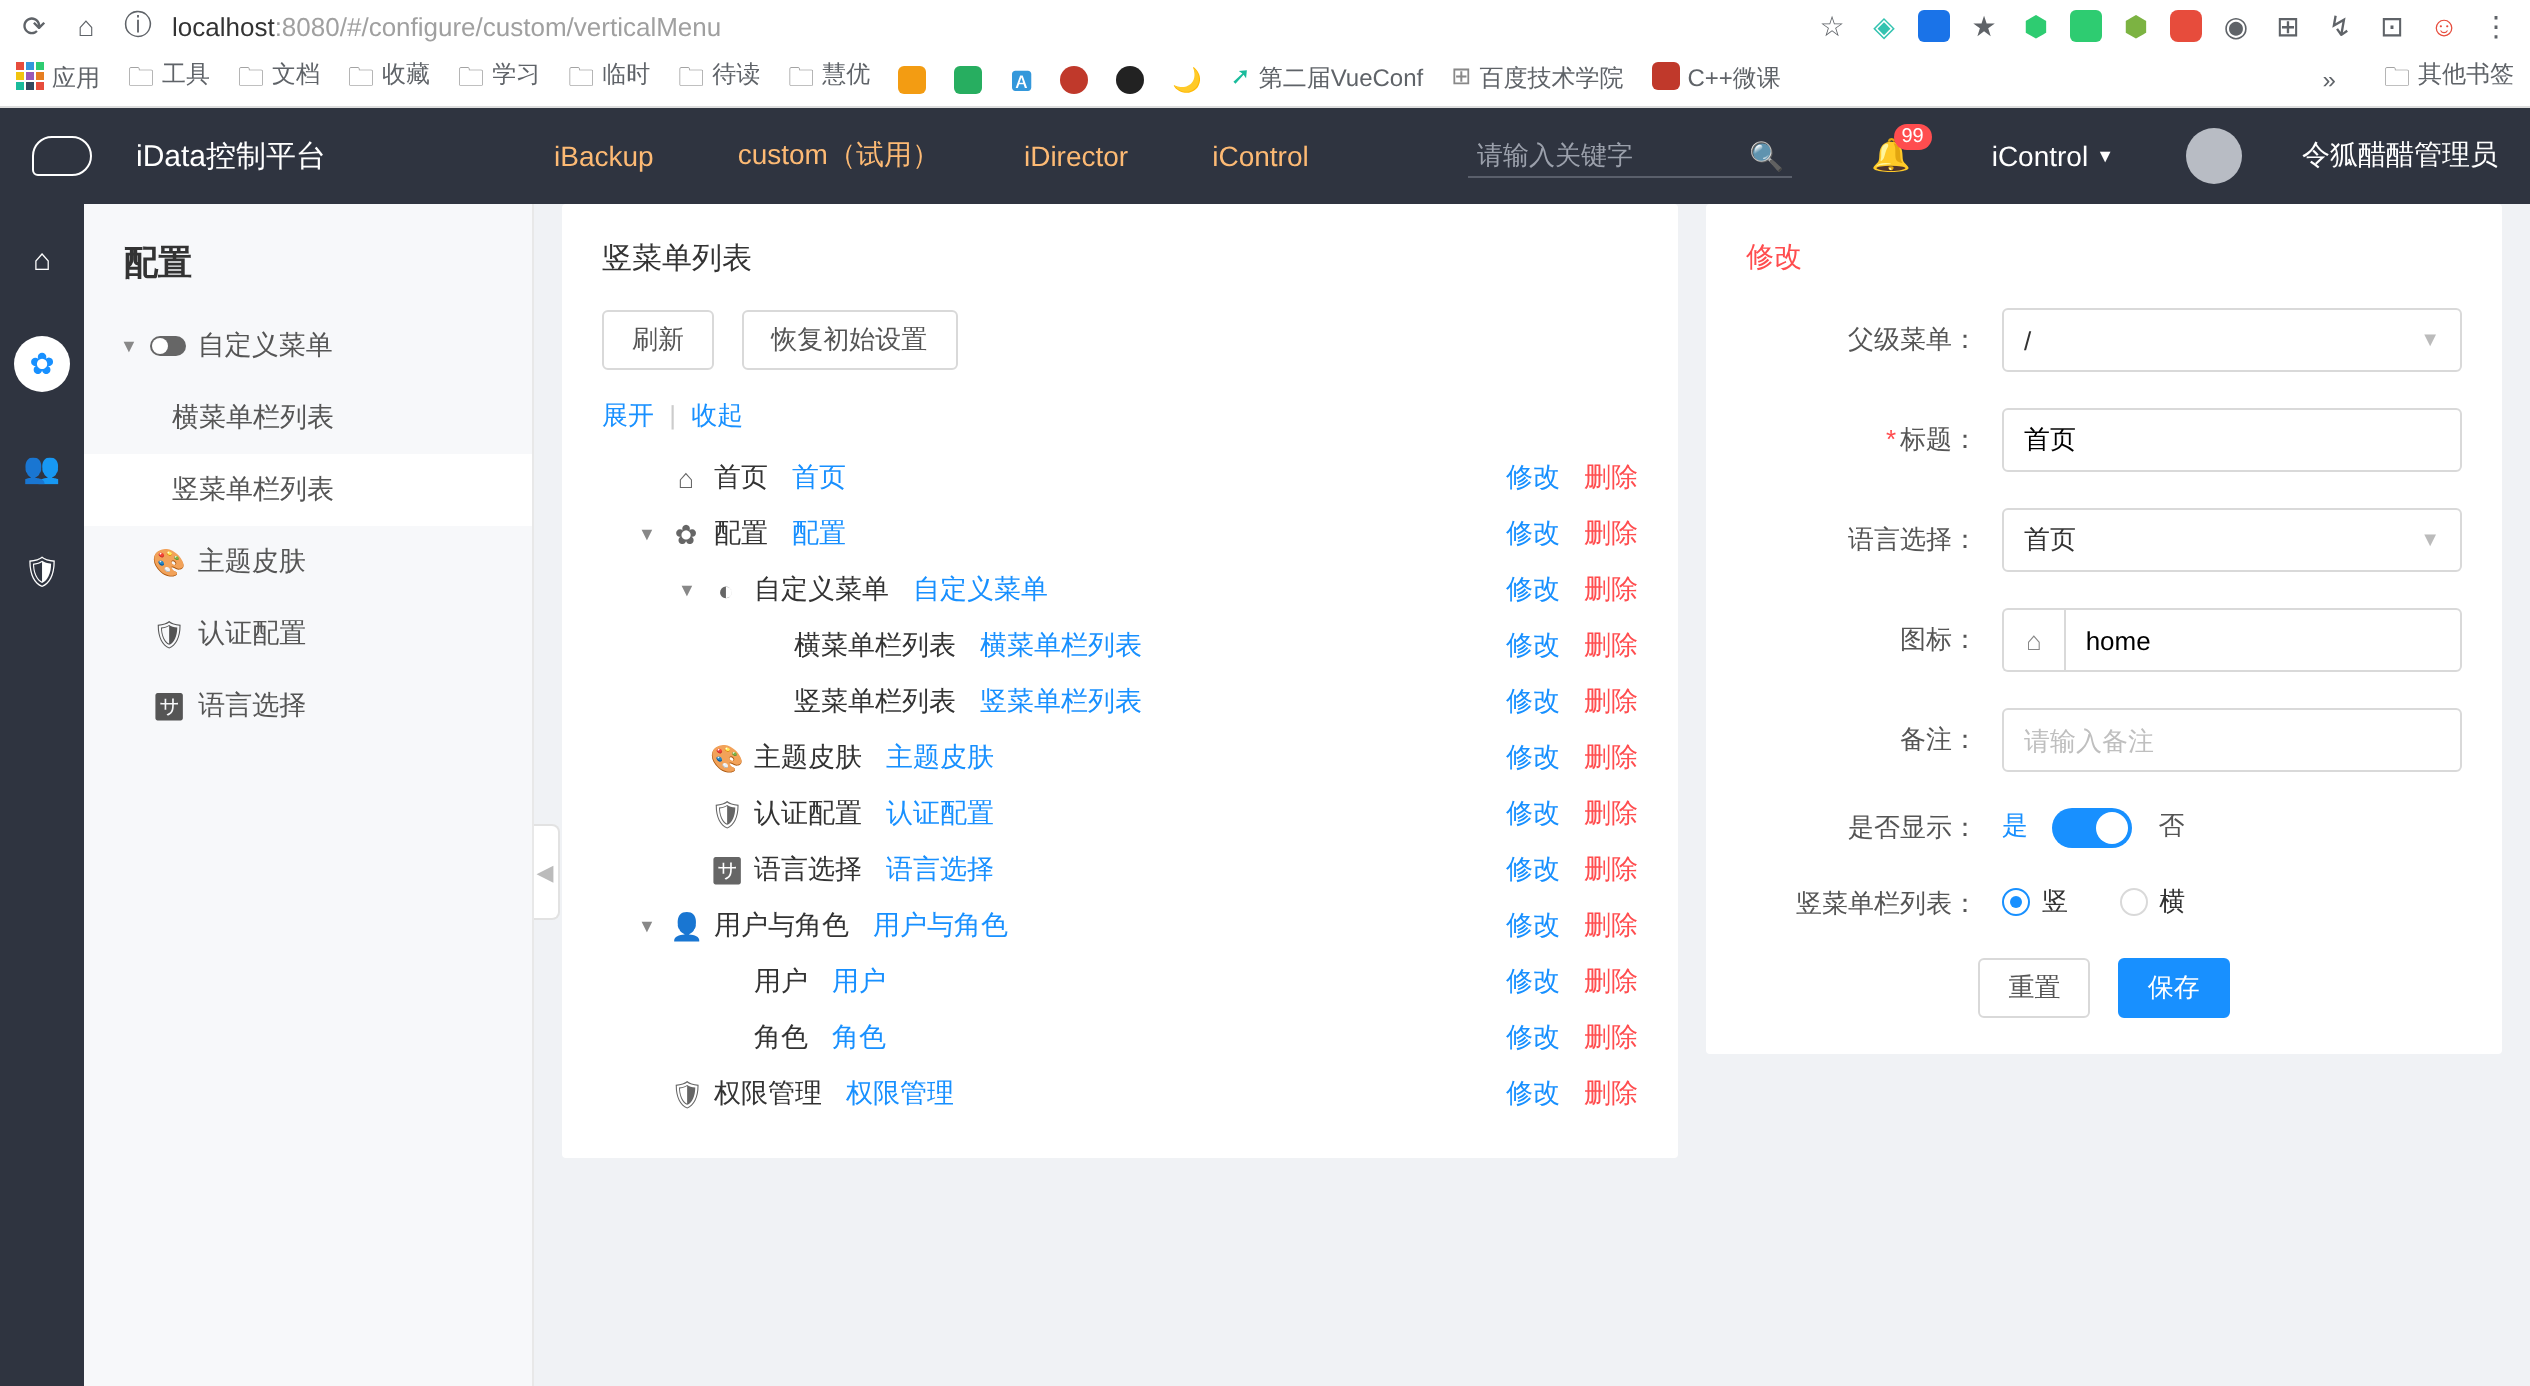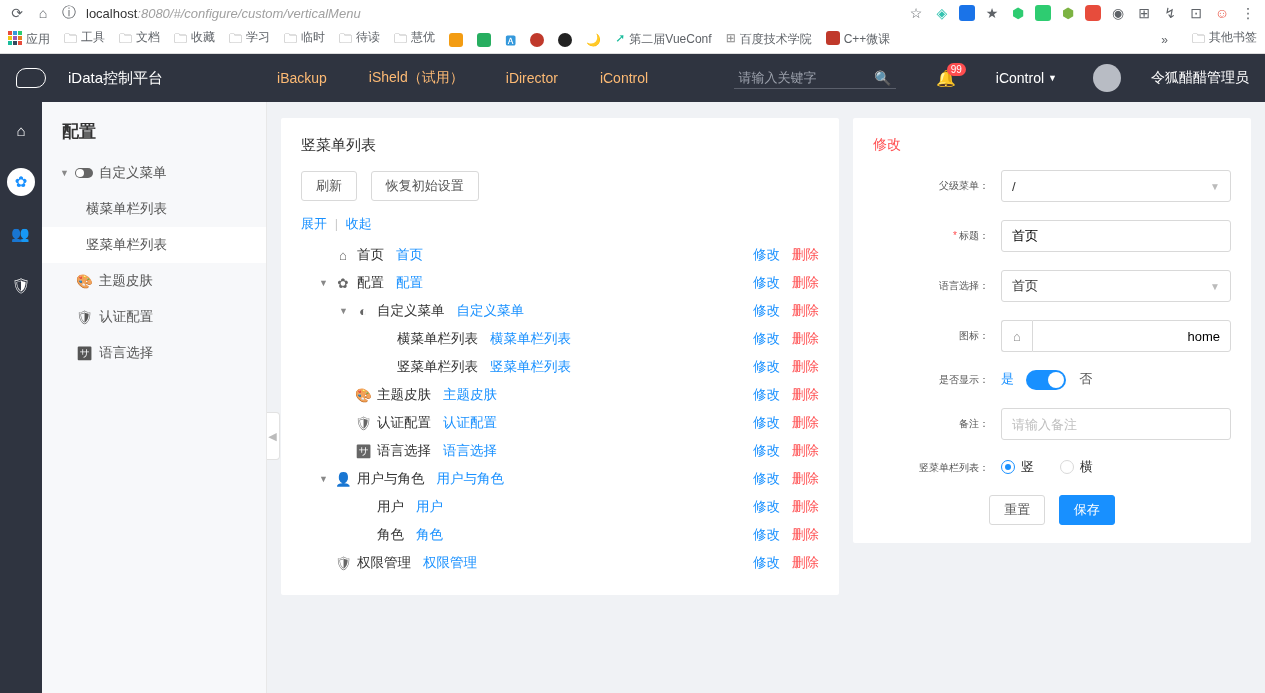--- a/index.html
+++ b/index.html
@@ -1,20 +1,20 @@
 <!DOCTYPE html>
 <html><head>
 <meta charset="utf-8">
 <style>
 * { margin:0; padding:0; box-sizing:border-box; font-family:-apple-system,"Microsoft YaHei",sans-serif; }
 body { width:1265px; height:693px; overflow:hidden; font-size:13px; color:#333; background:#fff; }
 
 
 .chrome-bar { height:26px; display:flex; align-items:center; padding:0 8px; gap:8px; color:#5f6368; }
-.chrome-bar .url-prefix { color:#a0a0a0;font-style:italic; }
+.chrome-bar .url-prefix { color:#a0a0a0; }
 .chrome-bar .url-path { color:#333; }
 .chrome-bar .spacer { flex:1; }
 .chrome-icon { width:18px; height:18px; display:inline-flex; align-items:center; justify-content:center; font-size:14px; color:#5f6368; }
 .sq { width:16px; height:16px; border-radius:3px; display:inline-block; }
 
 .bookmarks { height:28px; display:flex; align-items:center; padding:0 8px; gap:14px; color:#5f6368; font-size:12px; border-bottom:1px solid #ddd; }
 .bookmarks .bm { display:flex; align-items:flex-start; gap:4px; }
 .folder-icon { color:#888; font-size:13px; }
 .bookmarks .spacer { flex:1; }
 .grid-icon { width:14px; height:14px; display:inline-grid; grid-template-columns:repeat(3,1fr); grid-template-rows:repeat(3,1fr); gap:1px; }
@@ -49,21 +49,21 @@
 .side-item.active { background:#fff; }
 .caret { font-size:9px; color:#888; }
 .toggle-pill { width:18px; height:10px; border-radius:5px; background:#666; display:inline-block; position:relative; }
 .toggle-pill::after { content:""; width:8px; height:8px; background:#fff; border-radius:50%; position:absolute; top:1px; left:1px; }
 
 .main { flex:1; background:#f0f2f5; overflow:auto; position:relative; }
 .collapse-handle { position:absolute; left:-1px; top:310px; width:14px; height:48px; background:#fff; border:1px solid #e2e2e2; border-left:none; border-radius:0 4px 4px 0; display:flex; align-items:center; justify-content:center; color:#bbb; font-size:11px; }
 .breadcrumb { padding:15px 24px 10px; color:#666; font-size:13px; }
 .breadcrumb .sep { margin:0 8px; color:#ccc; }
 
-.content-row { display:flex; gap:14px; padding:16px 14px 14px; align-items:flex-start; }
+.content-row { display:flex; gap:14px; padding:0 14px 14px; align-items:flex-start; }
 .panel { background:#fff; border-radius:2px; padding:18px 20px; }
 .panel-left { flex:1; min-width:0; }
 .panel-right { width:398px; }
 .panel-title { font-size:15px; margin-bottom:16px; color:#333; }
 .panel-title.red { color:#ff4d4f; font-size:14px; }
 
 .btn { display:inline-block; border:1px solid #d9d9d9; background:#fff; padding:5px 14px; border-radius:3px; cursor:pointer; font-size:13px; color:#555; }
 .btn + .btn { margin-left:10px; }
 .btn-primary { background:#1890ff; border-color:#1890ff; color:#fff; }
 
@@ -76,40 +76,40 @@
 .tree-label .name { color:#333; }
 .tree-label .alias { color:#1890ff; margin-left:6px; }
 .row-ops a { margin-left:12px; cursor:pointer; }
 .op-edit { color:#1890ff; }
 .op-del { color:#ff4d4f; }
 .indent-1{padding-left:18px}.indent-2{padding-left:38px}.indent-3{padding-left:58px}
 .tcaret { font-size:9px; color:#888; width:10px; display:inline-block; }
 .ticon { color:#666; width:16px; text-align:center; }
 
 .form-row { display:flex; align-items:center; margin-bottom:18px; }
-.form-label { width:128px; text-align:right; color:#555; padding-right:12px; font-size:10px; }
+.form-label { width:128px; text-align:right; color:#555; padding-right:12px; font-size:13px; }
 .form-label .req { color:#ff4d4f; margin-right:2px; }
 .form-ctrl { flex:1; }
 .input, .select { width:100%; height:32px; border:1px solid #d9d9d9; border-radius:3px; padding:0 10px; font-size:13px; outline:none; }
 .select { display:flex; align-items:center; justify-content:space-between; background:#fff; cursor:pointer; }
 .select .arr { color:#bbb; font-size:10px; }
 .icon-input { display:flex; }
 .icon-input .prefix { width:36px; border:1px solid #d9d9d9; border-right:none; border-radius:3px 0 0 3px; display:flex; align-items:center; justify-content:center; color:#888; }
 .icon-input input { border-radius:0 3px 3px 0; }
 .switch { width:40px; height:20px; background:#1890ff; border-radius:10px; position:relative; display:inline-block; vertical-align:middle; }
 .switch::after { content:""; position:absolute; width:16px; height:16px; background:#fff; border-radius:50%; top:2px; right:2px; }
 .sw-label { color:#1890ff; margin-right:8px; font-size:13px; }
 .sw-label-off { color:#555; margin-left:10px; font-size:13px; }
 .radio { display:inline-flex; align-items:center; gap:6px; margin-right:22px; font-size:13px; }
 .radio .dot { width:14px; height:14px; border:1px solid #d9d9d9; border-radius:50%; display:inline-block; position:relative; }
 .radio.checked .dot { border-color:#1890ff; }
 .radio.checked .dot::after { content:""; position:absolute; width:6px; height:6px; background:#1890ff; border-radius:50%; top:3px; left:3px; }
 .form-buttons { text-align:center; margin-top:17px; }
 .input::placeholder { color:#bfbfbf; }
-.cursor-caret { position:relative;text-align:right; }
+.cursor-caret { position:relative; }
 .cursor-caret::after { content:""; position:absolute; left:0; bottom:-14px; width:1px; height:14px; background:#000; }
 </style>
 </head>
 <body>
 
 <div class="chrome-bar">
   <span class="chrome-icon">⟳</span>
   <span class="chrome-icon">⌂</span>
   <span class="chrome-icon">ⓘ</span>
   <span>
@@ -211,21 +211,21 @@
       <span class="folder-icon">🗀</span>
       <span>其他书签</span>
     </span>
 </div>
 
 <div class="app-header">
   <span class="logo-icon"></span>
   <span class="brand">iData控制平台</span>
   <span style="width:60px"></span>
   <span class="nav-item">iBackup</span>
-  <span class="nav-item">iSheld（试用）</span>
+  <span class="nav-item">custom（试用）</span>
   <span class="nav-item">iDirector</span>
   <span class="nav-item">iControl</span>
   <div class="search-wrap">
     <input placeholder="请输入关键字" style="">
     <span style="color:#fff;margin-left:6px">🔍</span>
   </div>
   <span class="bell-wrap">
     <span>🔔</span>
     <span class="badge">99</span>
   </span>
@@ -428,31 +428,31 @@
 
         <div class="form-row">
           <div class="form-label">图标：</div>
           <div class="form-ctrl icon-input">
             <span class="prefix">⌂</span>
             <input class="input cursor-caret" value="home" style="">
           </div>
         </div>
 
         <div class="form-row">
+          <div class="form-label">备注：</div>
+          <div class="form-ctrl"><input class="input" placeholder="请输入备注" style=""></div>
+        </div>
+
+        <div class="form-row">
           <div class="form-label">是否显示：</div>
           <div class="form-ctrl">
             <span class="sw-label">是</span>
             <span class="switch"></span>
             <span class="sw-label-off">否</span>
           </div>
-        </div>
-
-        <div class="form-row">
-          <div class="form-label">备注：</div>
-          <div class="form-ctrl"><input class="input" placeholder="请输入备注" style=""></div>
         </div>
 
         <div class="form-row">
           <div class="form-label">竖菜单栏列表：</div>
           <div class="form-ctrl">
             <label class="radio checked">
                 <span class="dot"></span>
                 <span>竖</span>
               </label>
             <label class="radio">

